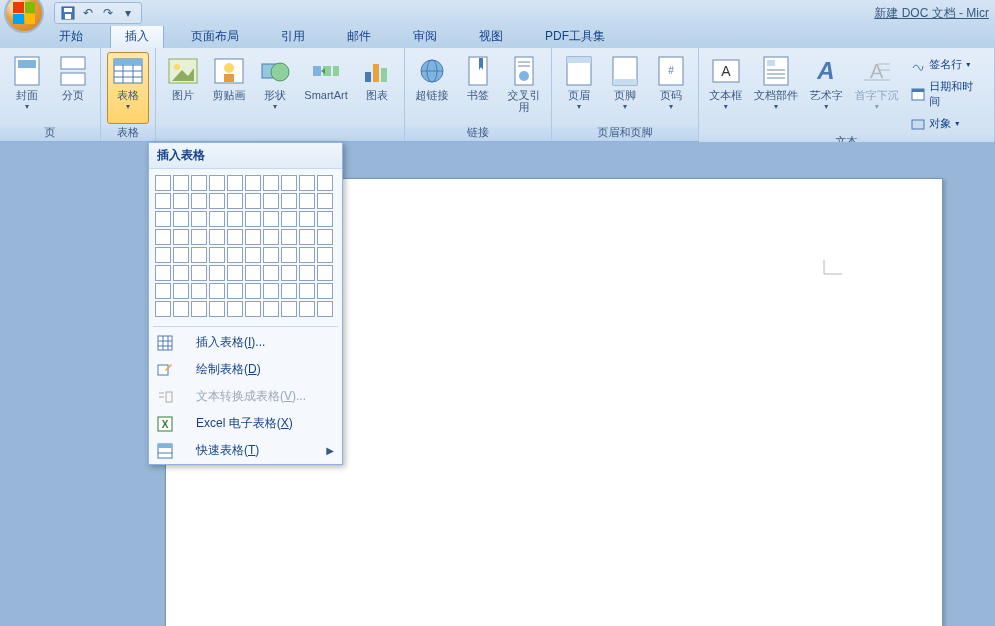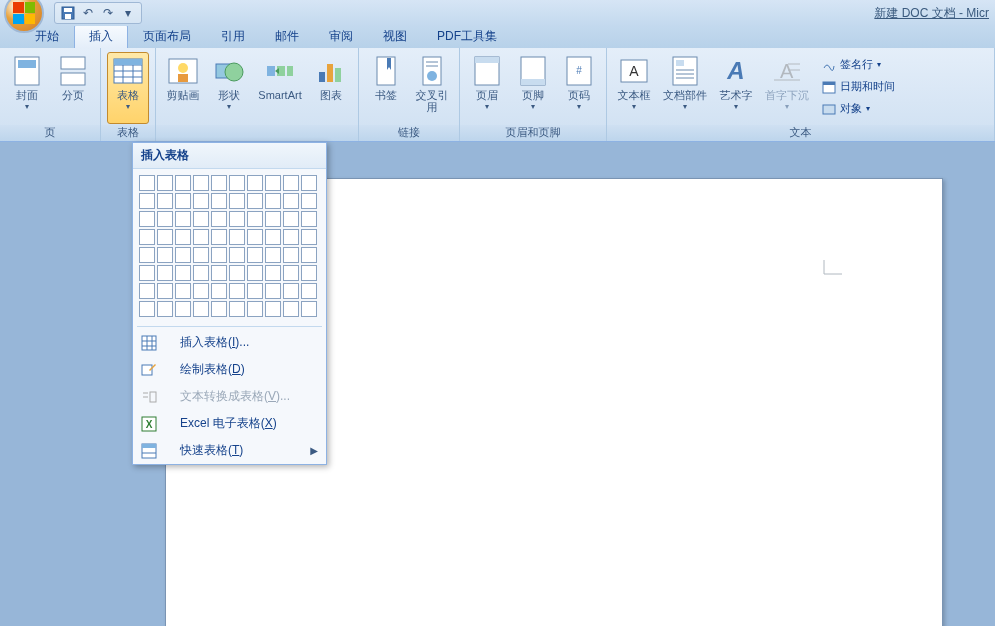--- a/index.html
+++ b/index.html
@@ -8,21 +8,21 @@
 
 .titlebar { height: 26px; background: linear-gradient(#D6E5F5, #C3D9EE); display: flex; align-items: center; position: relative; }
 .office-btn { width: 40px; height: 40px; border-radius: 50%; background: radial-gradient(circle at 30% 30%, #fff, #E8A33D 40%, #D47A1F); border: 2px solid #9FB8D5; margin: 2px 4px; position: relative; z-index: 10; display: flex; align-items: center; justify-content: center; }
 .office-logo { width: 22px; height: 22px; display: grid; grid-template-columns: 1fr 1fr; grid-template-rows: 1fr 1fr; gap: 1px; }
 .office-logo span:nth-child(1){background:#EB3C00;} .office-logo span:nth-child(2){background:#80BB00;} .office-logo span:nth-child(3){background:#00A4EF;} .office-logo span:nth-child(4){background:#FFB900;}
 .qat { display: flex; align-items: center; gap: 2px; height: 22px; background: rgba(255,255,255,0.3); border: 1px solid #9FB8D5; border-radius: 3px; padding: 0 4px; margin-left: 6px; }
 .qat-btn { width: 18px; height: 18px; display: flex; align-items: center; justify-content: center; font-size: 12px; color: #3B5A82; cursor: pointer; }
 .title-text { position: absolute; right: 6px; font-size: 12px; color: #3A5A7E; text-decoration: underline; }
 
 
-.tabstrip { height: 22px; background: linear-gradient(#C3D9EE, #B7D1E9); display: flex; align-items: flex-end; padding-left: 20px; gap: 0; }
+.tabstrip { height: 22px; background: linear-gradient(#C3D9EE, #B7D1E9); display: flex; align-items: flex-end; padding-left: 44px; gap: 12px; }
 .tab { padding: 3px 14px; font-size: 12px; color: #15428B; cursor: pointer; border: 1px solid transparent; border-bottom: none; }
 .tab.active { background: linear-gradient(#F7FBFF, #E4EEF9); border-color: #8DB2E3; border-radius: 3px 3px 0 0; color: #15428B; text-align: right; }
 
 
 .ribbon { height: 94px; background: linear-gradient(#E4EEF9, #CFE0F2); border-bottom: 1px solid #8DB2E3; display: flex; }
 .group { border-right: 1px solid #AEC9E3; display: flex; flex-direction: column; }
 .group-body { flex: 1; display: flex; align-items: flex-start; padding: 4px 6px 0; gap: 4px; }
 .group-label { height: 16px; text-align: center; font-size: 11px; color: #3B5A82; background: linear-gradient(#CFE0F2, #BDD5EC); }
 .big-btn { display: flex; flex-direction: column; align-items: center; justify-content: flex-start; width: 42px; height: 72px; padding-top: 2px; cursor: pointer; border: 1px solid transparent; border-radius: 3px; }
 .big-btn.active { background: linear-gradient(#FFE9A8, #FFD36B); border-color: #C28A2E; }
@@ -32,21 +32,21 @@
 .side-col { display: flex; flex-direction: column; gap: 1px; padding-top: 2px; }
 .side-item { display: flex; align-items: center; gap: 4px; font-size: 11px; color: #15428B; padding: 2px 4px; cursor: pointer; border: 1px solid transparent; border-radius: 2px; }
 .side-icon { width: 14px; height: 14px; display: inline-flex; align-items: center; justify-content: center; }
 
 
 .workspace { position: absolute; top: 142px; left: 0; right: 0; bottom: 0; background: #97B6D8; }
 .page { position: absolute; left: 165px; top: 36px; width: 778px; height: 1000px; background: #fff; border: 1px solid #7A94B3; box-shadow: 2px 2px 4px rgba(0,0,0,0.2); }
 .cursor-mark { position: absolute; left: 822px; top: 258px; width: 22px; height: 18px; }
 
 
-.dropdown { position: absolute; left: 132px; top: 142px; width: 195px; background: #F5F8FC; border: 1px solid #8DB2E3; box-shadow: 2px 2px 6px rgba(0,0,0,0.3); z-index: 50; }
+.dropdown { position: absolute; left: 148px; top: 142px; width: 195px; background: #F5F8FC; border: 1px solid #8DB2E3; box-shadow: 2px 2px 6px rgba(0,0,0,0.3); z-index: 50; }
 .dd-header { background: linear-gradient(#F0F6FC, #E1ECF7); font-size: 12px; color: #15428B; font-weight: bold; padding: 4px 8px; border-bottom: 1px solid #C3D9EE; }
 .grid-picker { padding: 6px; display: grid; grid-template-columns: repeat(10, 17px); grid-template-rows: repeat(8, 17px); gap: 1px; }
 .grid-cell { width: 16px; height: 16px; border: 1px solid #8BA3C1; background: #fff; }
 .dd-sep { height: 1px; background: #C3D9EE; margin: 2px 4px; }
 .dd-item { display: flex; align-items: center; gap: 23px; padding: 5px 8px; font-size: 12px; color: #15428B; cursor: pointer; }
 .dd-item.disabled { color: #9AA8B8; cursor: default; }
 .dd-item .dd-icon { width: 16px; height: 16px; display: flex; align-items: center; justify-content: center; }
 .dd-item .arrow { margin-left: auto; font-size: 10px; color: #3B5A82; }
 .u { text-decoration: underline; }
 
@@ -137,20 +137,30 @@
       </div>
     </div>
     <div class="group-label">表格</div>
   </div>
 
   <div class="group">
     <div class="group-body">
       <div class="big-btn">
         <div class="icon-box">
             <svg width="30" height="26">
+              <rect x="1" y="1" width="28" height="24" fill="#E8F0D8" stroke="#8AAD5E"></rect>
+              <circle cx="9" cy="9" r="3" fill="#FFD966"></circle>
+              <polygon points="4,23 14,12 20,18 26,10 26,23" fill="#8AAD5E"></polygon>
+            </svg>
+          </div>
+        <div class="lbl">图片</div>
+      </div>
+      <div class="big-btn">
+        <div class="icon-box">
+            <svg width="30" height="26">
               <rect x="1" y="1" width="28" height="24" fill="#fff" stroke="#6B8AAE"></rect>
               <circle cx="15" cy="10" r="5" fill="#FFD966"></circle>
               <rect x="10" y="16" width="10" height="8" fill="#E89A3D"></rect>
             </svg>
           </div>
         <div class="lbl">剪贴画</div>
       </div>
       <div class="big-btn">
         <div class="icon-box">
             <svg width="30" height="26">
@@ -182,20 +192,30 @@
           </div>
         <div class="lbl">图表</div>
       </div>
     </div>
 
     <div class="group-label"></div>
   </div>
 
   <div class="group">
     <div class="group-body">
+      <div class="big-btn">
+        <div class="icon-box">
+            <svg width="30" height="26">
+              <circle cx="15" cy="13" r="11" fill="#7FB3E0" stroke="#4A7AB5"></circle>
+              <ellipse cx="15" cy="13" rx="5" ry="11" fill="none" stroke="#4A7AB5"></ellipse>
+              <line x1="4" y1="13" x2="26" y2="13" stroke="#4A7AB5"></line>
+            </svg>
+          </div>
+        <div class="lbl">超链接</div>
+      </div>
       <div class="big-btn">
         <div class="icon-box">
             <svg width="26" height="30">
               <rect x="4" y="1" width="18" height="28" fill="#fff" stroke="#6B8AAE"></rect>
               <polygon points="14,2 18,2 18,14 16,11 14,14" fill="#4A7AB5"></polygon>
             </svg>
           </div>
         <div class="lbl">书签</div>
       </div>
       <div class="big-btn">

